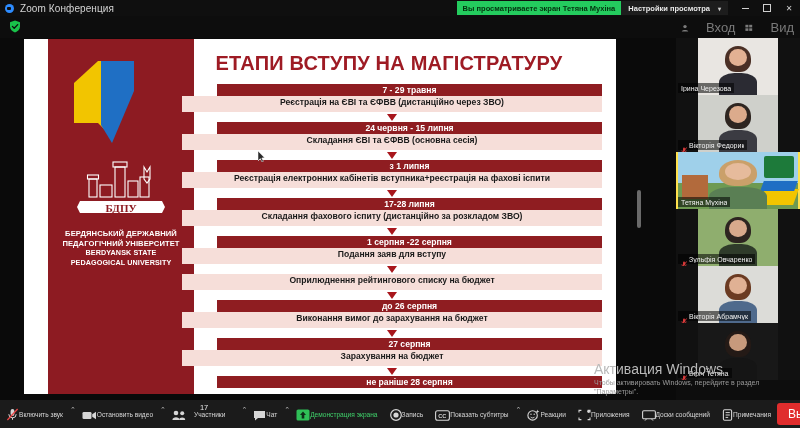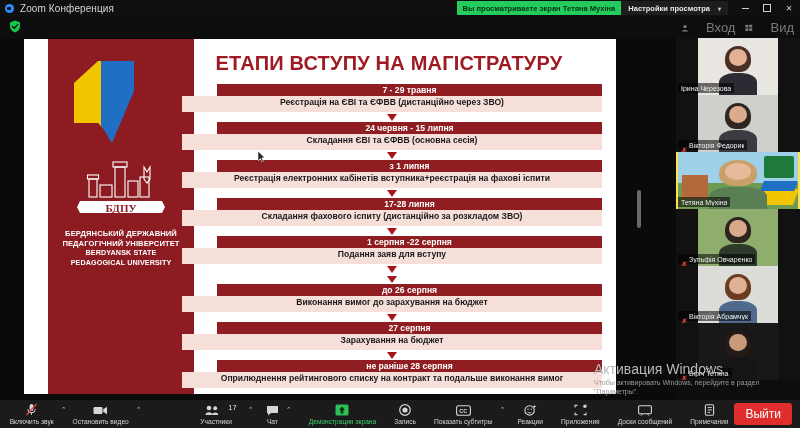--- a/index.html
+++ b/index.html
@@ -65,21 +65,21 @@
   .p-body{position:absolute;border-radius:40% 40% 0 0;}
 
   
   .wm{position:absolute;right:6px;bottom:32px;width:200px;text-align:left;}
   .wm1{color:#b9b9b9;font-size:14px;}
   .wm2{color:#9a9a9a;font-size:7px;line-height:9px;margin-top:1px;}
   .wm-car{position:absolute;left:110px;top:2px;color:#c8c8c8;font-size:8px;}
 
   
   .toolbar{position:absolute;left:0;bottom:0;width:800px;height:28px;background:#1b1b1b;display:flex;align-items:center;}
-  .tool{position:relative;display:flex;flex-direction:column;align-items:center;justify-content:center;height:28px;padding:0 6px;color:#d6d6d6;}
+  .tool{position:relative;display:flex;align-items:center;justify-content:center;height:28px;padding:0 6px;color:#d6d6d6;}
   .tool .ico{height:13px;display:flex;align-items:flex-end;justify-content:center;}
   .tool .lbl{font-size:6.6px;margin-top:1.5px;white-space:nowrap;}
   .tool.green .lbl{color:#3fd06a;}
   .tool-car{display:flex;align-items:center;color:#bdbdbd;font-size:7px;height:28px;padding-bottom:9px;margin-left:1px;}
   .pcount{color:#e6e6e6;font-size:7.5px;margin-left:2px;}
   .leave{margin-left:auto;margin-right:8px;background:#e02d2d;color:#fff;font-size:12px;font-weight:normal;padding:4px 11px;border-radius:3px;}
   .sp-left{width:6px;}
   .gap-a{width:86px;}
   .gap-b{width:18px;}
   .gap-c{width:10px;}
@@ -204,41 +204,41 @@
               <i></i>
             </div>
             <div class="step">
               <div class="step-date">1 серпня -22 серпня</div>
               <div class="step-desc">Подання заяв для вступу</div>
             </div>
             <div class="arrow">
               <i></i>
             </div>
             <div class="step">
+              <div class="step-desc">Оприлюднення рейтингового списку на бюджет</div>
             </div>
             <div class="arrow">
               <i></i>
             </div>
             <div class="step">
               <div class="step-date">до 26 серпня</div>
               <div class="step-desc">Виконання вимог до зарахування на бюджет</div>
             </div>
             <div class="arrow">
               <i></i>
             </div>
             <div class="step">
               <div class="step-date">27 серпня</div>
               <div class="step-desc">Зарахування на бюджет</div>
             </div>
             <div class="arrow">
               <i></i>
             </div>
             <div class="step">
               <div class="step-date">не раніше 28 серпня</div>
-              <div class="step-desc">Оприлюднення рейтингового списку на контракт та подальше виконання вимог</div>
             </div>
           </div>
         <svg class="cursor" viewBox="0 0 7 11">
           <polygon points="0,0 0,10 2.3,7.6 4,11 5.4,10.3 3.8,7 6.6,6.8" fill="#2a2a2a" stroke="#ffffff" stroke-width="0.5"></polygon>
         </svg>
       </div>
     </div>
   </div>
 
   <div class="scrollbar"></div>

